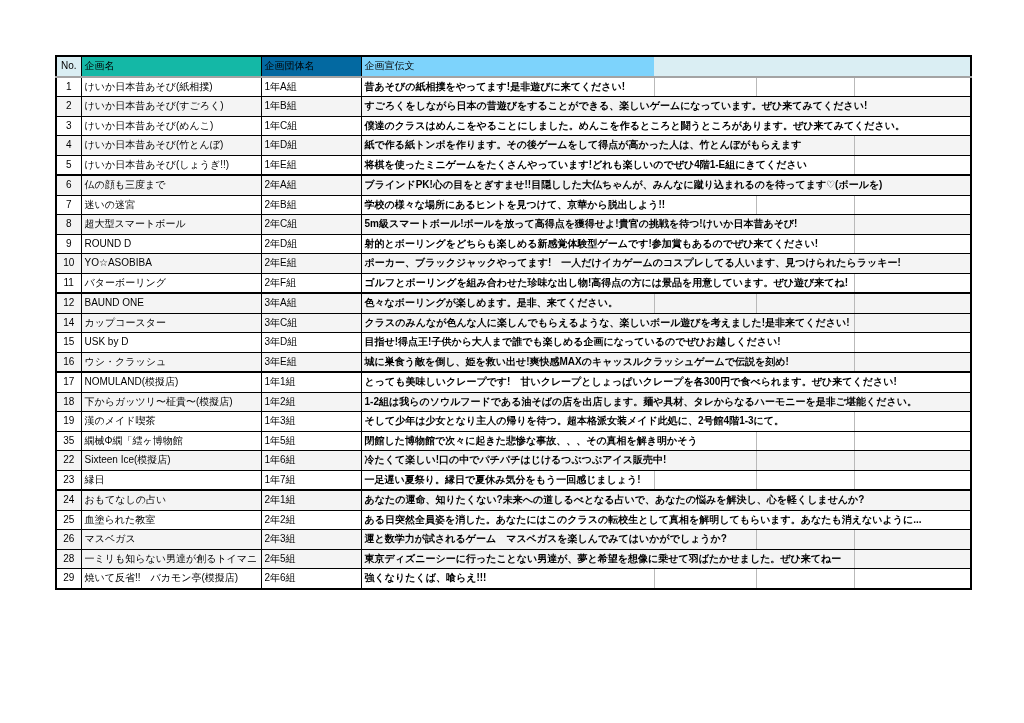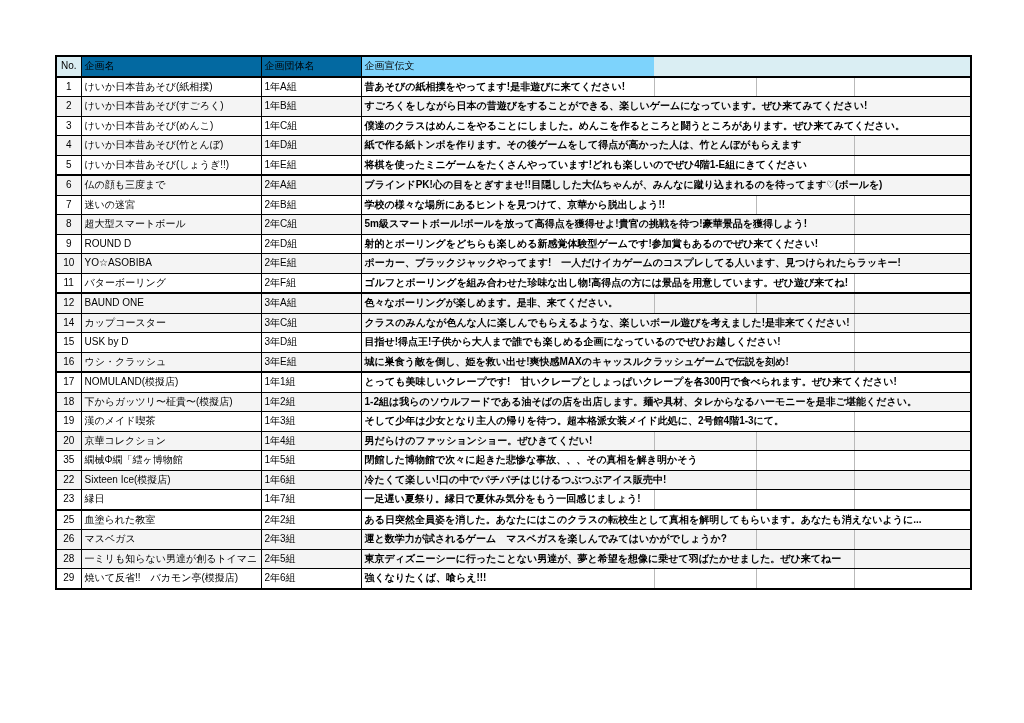--- a/index.html
+++ b/index.html
@@ -25,21 +25,21 @@
     line-height:18.5px;
     padding:0 3px;
     white-space:nowrap;
     overflow:visible;
     background-color:#ffffff;
     border-top:1px solid #000;
     border-bottom:1px solid #000;
   }
   thead th{
     text-align:left;
-    border-bottom:2px solid #000000;
+    border-bottom:2px solid #a3a3a3;
   }
   th.h-no{text-align:center;padding:0 1px;}
   td.cell-no{text-align:center;padding:0 1px;}
   
   .v-line{border-right:1px solid #000;}
   
   td.empty{position:relative;padding:0;}
   td.empty::after{
     content:"";
     position:absolute;
@@ -69,21 +69,21 @@
         <col class="c-name">
         <col class="c-group">
         <col class="c-promo">
       <col class="c-e1">
         <col class="c-e2">
         <col class="c-e3">
     </colgroup>
     <thead>
       <tr>
         <th class="h-no v-line" style="background-color: rgb(218, 238, 243);">No.</th>
-        <th class="v-line" style="background-color: #0369a1;">企画名</th>
+        <th class="v-line" style="background-color: #14b8a6;">企画名</th>
         <th class="v-line" style="background-color: #0369a1;">企画団体名</th>
         <th style="background-color: #7dd3fc;">企画宣伝文</th>
         <th style="background-color: rgb(218, 238, 243);"></th>
         <th style="background-color: rgb(218, 238, 243);"></th>
         <th style="background-color: rgb(218, 238, 243);"></th>
       </tr>
     </thead>
     <tbody>
         <tr>
     <td class="cell-no v-line">1</td>
@@ -145,21 +145,21 @@
     <td class="v-line">2年B組</td>
     <td class="cell-promo"><span class="promo-text">学校の様々な場所にあるヒントを見つけて、京華から脱出しよう!!</span></td>
     <td class="empty"></td>
     <td class="empty"></td>
     <td class="empty"></td>
   </tr>
         <tr class="shade">
     <td class="cell-no v-line">8</td>
     <td class="v-line">超大型スマートボール</td>
     <td class="v-line">2年C組</td>
-    <td class="cell-promo"><span class="promo-text">5m級スマートボール!ボールを放って高得点を獲得せよ!貴官の挑戦を待つ!豪華景品を獲得しよう!</span></td>
+    <td class="cell-promo"><span class="promo-text">5m級スマートボール!ボールを放って高得点を獲得せよ!貴官の挑戦を待つ!けいか日本昔あそび!</span></td>
     <td class="empty"></td>
     <td class="empty"></td>
     <td class="empty"></td>
   </tr>
         <tr>
     <td class="cell-no v-line">9</td>
     <td class="v-line">ROUND D</td>
     <td class="v-line">2年D組</td>
     <td class="cell-promo"><span class="promo-text">射的とボーリングをどちらも楽しめる新感覚体験型ゲームです!参加賞もあるのでぜひ来てください!</span></td>
     <td class="empty"></td>
@@ -240,29 +240,20 @@
   </tr>
         <tr>
     <td class="cell-no v-line">19</td>
     <td class="v-line">漢のメイド喫茶</td>
     <td class="v-line">1年3組</td>
     <td class="cell-promo"><span class="promo-text">そして少年は少女となり主人の帰りを待つ。超本格派女装メイド此処に、2号館4階1-3にて。</span></td>
     <td class="empty"></td>
     <td class="empty"></td>
     <td class="empty"></td>
   </tr>
-        <tr class="shade">
-    <td class="cell-no v-line">20</td>
-    <td class="v-line">京華コレクション</td>
-    <td class="v-line">1年4組</td>
-    <td class="cell-promo"><span class="promo-text">男だらけのファッションショー。ぜひきてくだい!</span></td>
-    <td class="empty"></td>
-    <td class="empty"></td>
-    <td class="empty"></td>
-  </tr>
         <tr>
     <td class="cell-no v-line">35</td>
     <td class="v-line">繝械Φ繝「繧ヶ博物館</td>
     <td class="v-line">1年5組</td>
     <td class="cell-promo"><span class="promo-text">閉館した博物館で次々に起きた悲惨な事故、、、その真相を解き明かそう</span></td>
     <td class="empty"></td>
     <td class="empty"></td>
     <td class="empty"></td>
   </tr>
         <tr class="shade">
@@ -276,20 +267,29 @@
   </tr>
         <tr class="group-end">
     <td class="cell-no v-line">23</td>
     <td class="v-line">縁日</td>
     <td class="v-line">1年7組</td>
     <td class="cell-promo"><span class="promo-text">一足遅い夏祭り。縁日で夏休み気分をもう一回感じましょう!</span></td>
     <td class="empty"></td>
     <td class="empty"></td>
     <td class="empty"></td>
   </tr>
+        <tr class="shade">
+    <td class="cell-no v-line">24</td>
+    <td class="v-line">おもてなしの占い</td>
+    <td class="v-line">2年1組</td>
+    <td class="cell-promo"><span class="promo-text">あなたの運命、知りたくない?未来への道しるべとなる占いで、あなたの悩みを解決し、心を軽くしませんか?</span></td>
+    <td class="empty"></td>
+    <td class="empty"></td>
+    <td class="empty"></td>
+  </tr>
         <tr>
     <td class="cell-no v-line">25</td>
     <td class="v-line">血塗られた教室</td>
     <td class="v-line">2年2組</td>
     <td class="cell-promo"><span class="promo-text">ある日突然全員姿を消した。あなたにはこのクラスの転校生として真相を解明してもらいます。あなたも消えないように...</span></td>
     <td class="empty"></td>
     <td class="empty"></td>
     <td class="empty"></td>
   </tr>
         <tr class="shade">

